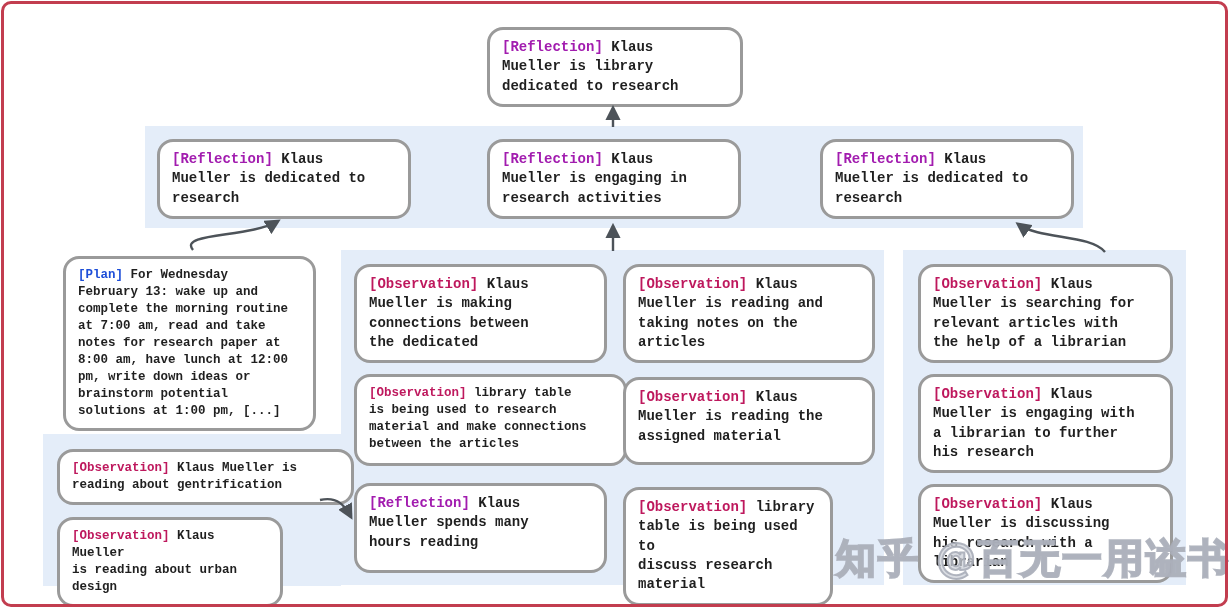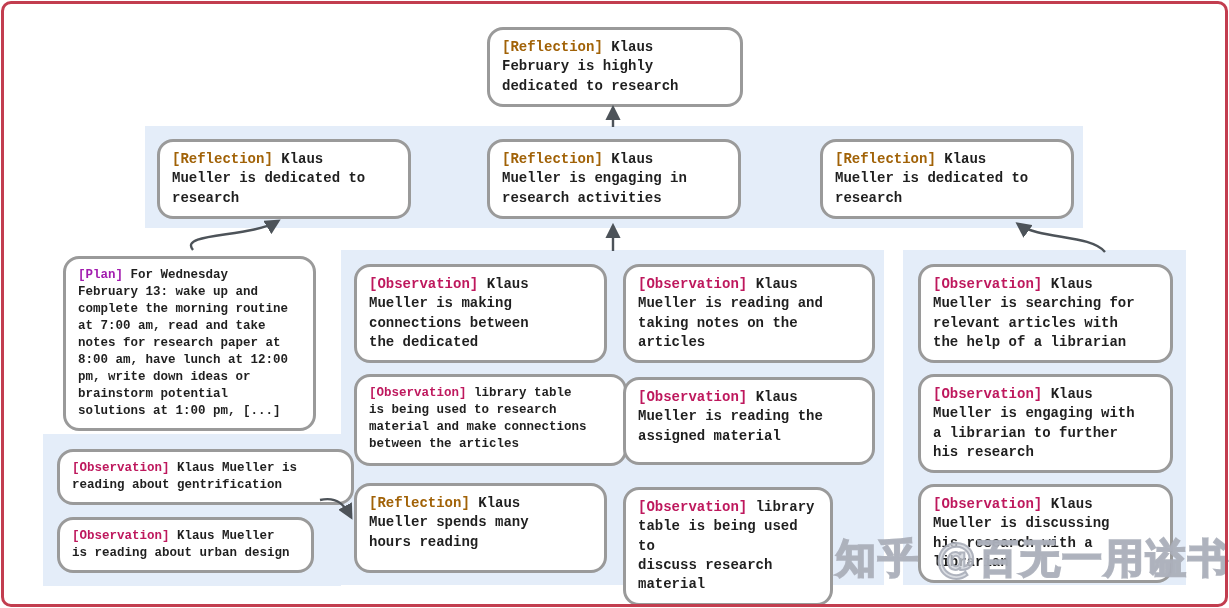--- a/index.html
+++ b/index.html
@@ -16,23 +16,23 @@
     position:absolute;background:#e4edf9;z-index:1;
   }
   .node{
     position:absolute;background:#ffffff;border:3px solid #9a9a9a;border-radius:16px;
     padding:8px 12px;box-sizing:border-box;z-index:10;
     font-weight:bold;font-size:14px;line-height:1.38;color:#1f1f1f;
   }
   .node .body{white-space:pre-line;}
   .node.small{font-size:12.5px;line-height:1.36;}
   .tag{font-weight:bold;}
-  .t-reflection{color:#a16207;}
+  .t-reflection{color:#a21caf;}
   .t-observation{color:#be185d;}
-  .t-plan{color:#a21caf;}
+  .t-plan{color:#1d4ed8;}
   svg.connectors{position:absolute;left:0;top:0;z-index:20;pointer-events:none;}
   .watermark{
     position:absolute;left:836px;top:531px;z-index:40;
     font-family:"DejaVu Sans","Liberation Sans",sans-serif;
     font-size:40px;font-weight:bold;letter-spacing:2px;
     color:rgba(205,210,218,0.75);
     -webkit-text-stroke:2px rgba(168,173,184,0.9);
     white-space:nowrap;
   }
 </style>
@@ -40,21 +40,21 @@
 <body>
 
 <div class="band" style="left:145px;top:126px;width:938px;height:102px"></div>
 <div class="band" style="left:43px;top:434px;width:298px;height:152px"></div>
 <div class="band" style="left:341px;top:250px;width:543px;height:335px"></div>
 <div class="band" style="left:903px;top:250px;width:283px;height:335px"></div>
 
 <div class="node" style="left:487px;top:27px;width:256px;min-height:74px">
   <span class="tag t-reflection">[Reflection]</span>
   <span class="body">Klaus
-February is highly
+Mueller is library
 dedicated to research</span>
 </div>
 
 <div class="node" style="left:157px;top:139px;width:254px;min-height:76px">
   <span class="tag t-reflection">[Reflection]</span>
   <span class="body">Klaus
 Mueller is dedicated to
 research</span>
 </div>
 
@@ -84,21 +84,21 @@
 brainstorm potential
 solutions at 1:00 pm, [...]</span>
 </div>
 
 <div class="node small" style="left:57px;top:449px;width:297px;min-height:53px">
   <span class="tag t-observation">[Observation]</span>
   <span class="body">Klaus Mueller is
 reading about gentrification</span>
 </div>
 
-<div class="node small" style="left:57px;top:517px;width:257px;min-height:56px">
+<div class="node small" style="left:57px;top:517px;width:226px;min-height:56px">
   <span class="tag t-observation">[Observation]</span>
   <span class="body">Klaus Mueller
 is reading about urban design</span>
 </div>
 
 <div class="node" style="left:354px;top:264px;width:253px;min-height:96px">
   <span class="tag t-observation">[Observation]</span>
   <span class="body">Klaus
 Mueller is making
 connections between

